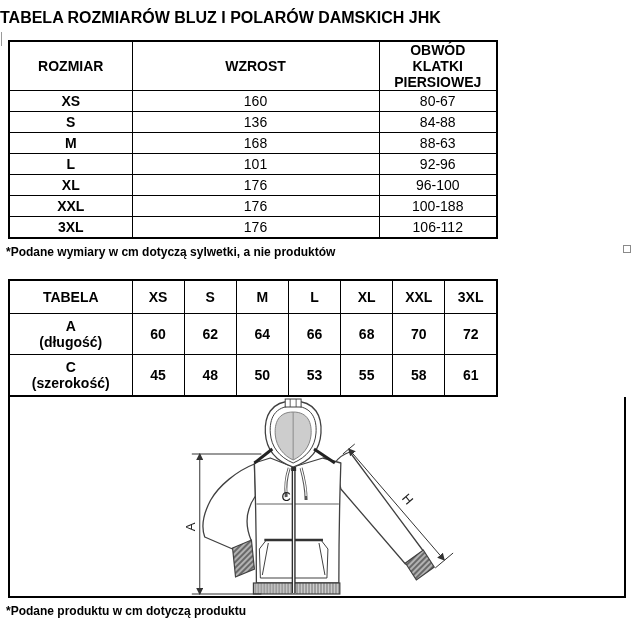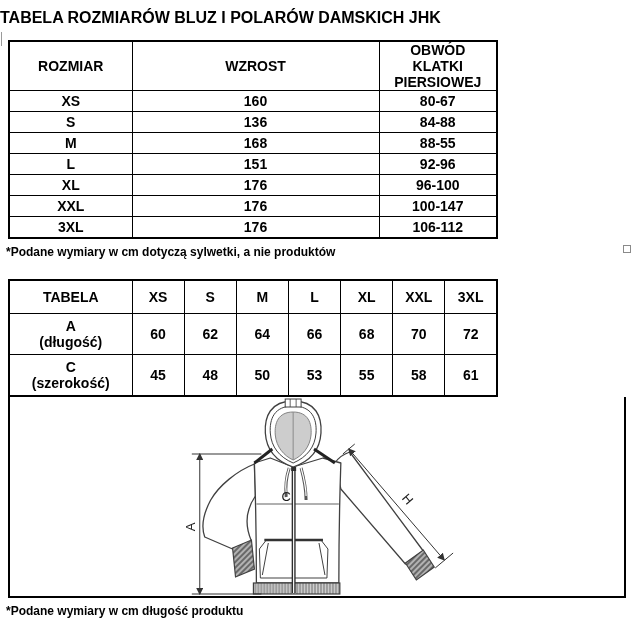--- a/index.html
+++ b/index.html
@@ -14,21 +14,21 @@
   table{
     border-collapse:collapse;margin:0 8px;width:490px;table-layout:fixed;
     border:2px solid #000;
   }
   th,td{
     border:1px solid #000;text-align:center;vertical-align:middle;
     padding:0;font-size:14px;line-height:1.15;
   }
   th{font-weight:bold;}
   .t1 th{height:44px;}
-  .t1 td{height:20px;font-weight:bold;}
+  .t1 td{height:20px;}
   .t1 td.szcol{font-weight:bold;}
   .t2{margin-top:20px;}
   .t2 th{height:32px;}
   .t2 td{height:40px;font-weight:bold;}
   .t2 td.dimcol{font-weight:bold;}
   .footnote{
     font-weight:bold;font-size:12px;margin:6px 12px 0 6px;
   }
   .figure-box{
     margin:0 8px;height:199px;border:2px solid #000;border-top:none;
@@ -71,36 +71,36 @@
       <td>80-67</td>
     </tr>
     <tr>
       <td class="szcol">S</td>
       <td>136</td>
       <td>84-88</td>
     </tr>
     <tr>
       <td class="szcol">M</td>
       <td>168</td>
-      <td>88-55</td>
+      <td>88-63</td>
     </tr>
     <tr>
       <td class="szcol">L</td>
-      <td>151</td>
+      <td>101</td>
       <td>92-96</td>
     </tr>
     <tr>
       <td class="szcol">XL</td>
       <td>176</td>
       <td>96-100</td>
     </tr>
     <tr>
       <td class="szcol">XXL</td>
       <td>176</td>
-      <td>100-147</td>
+      <td>100-188</td>
     </tr>
     <tr>
       <td class="szcol">3XL</td>
       <td>176</td>
       <td>106-112</td>
     </tr>
   </tbody>
 </table>
 
 <div class="footnote">*Podane wymiary w cm dotyczą sylwetki, a nie produktów</div>
@@ -231,16 +231,16 @@
 
     <g stroke="#333" stroke-width="1">
       <line x1="335" y1="57" x2="347" y2="47"></line>
       <line x1="428" y1="171" x2="446" y2="156"></line>
       <line x1="341" y1="52" x2="437" y2="163" marker-start="url(#arr)" marker-end="url(#arr)"></line>
       <text x="397" y="105" transform="rotate(49 397 105)" text-anchor="middle" font-size="13" fill="#1a1a1a" stroke="none">H</text>
     </g>
   </svg>
 </div>
 
-<div class="footnote">*Podane wymiary w cm długość produktu</div>
+<div class="footnote">*Podane produktu w cm dotyczą produktu</div>
 
 <div class="cursor-artifact"></div>
 <div class="table-handle"></div>
 
 </body></html>

